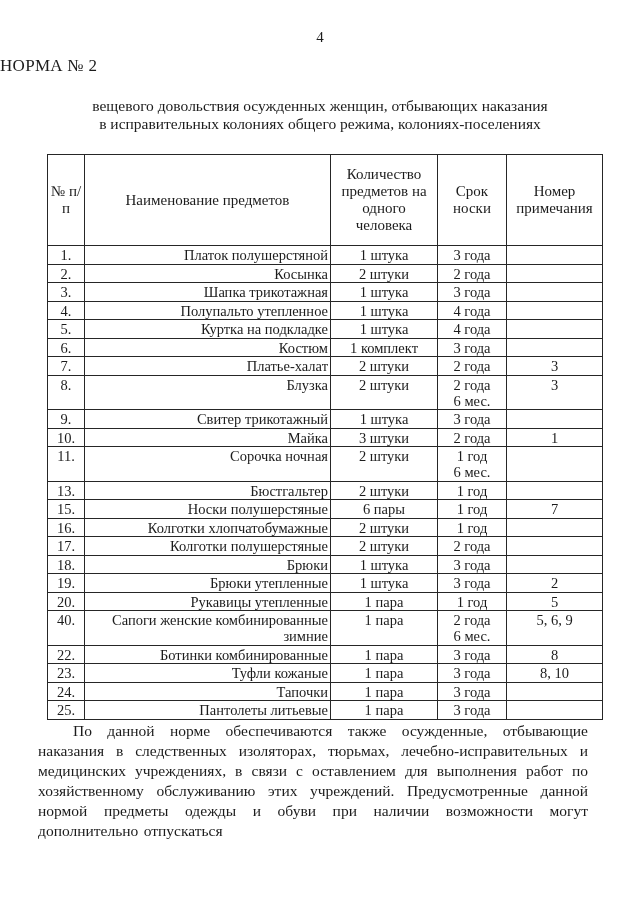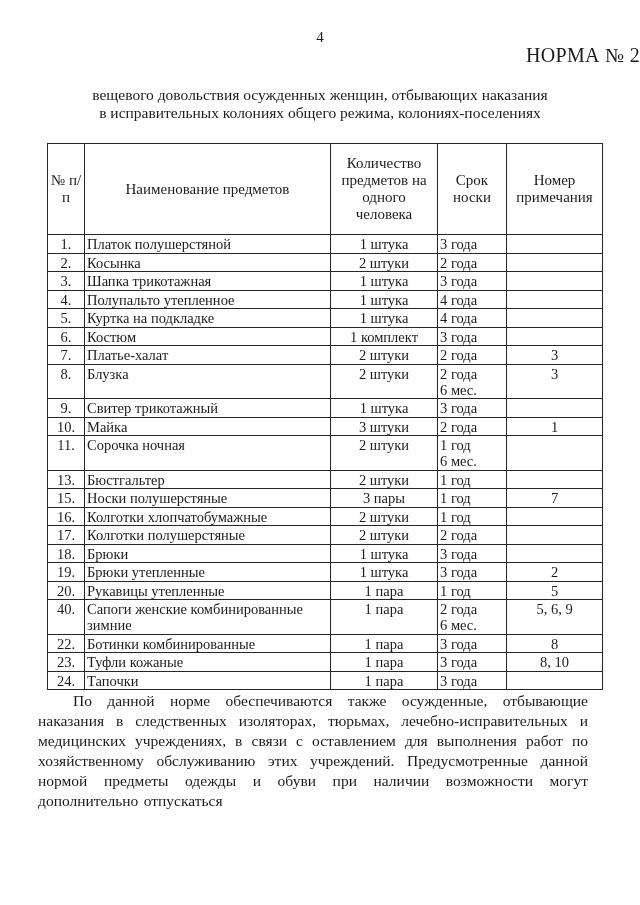--- a/index.html
+++ b/index.html
@@ -20,22 +20,23 @@
     height: 905px;
     background: #ffffff;
   }
   .page-number {
     text-align: center;
     padding-top: 29px;
     font-size: 15px;
     line-height: 17px;
   }
   .doc-title {
-    text-align: right;
-    font-size: 20px;
+    text-align: left;
+    margin-top: 11px;
+    font-size: 17px;
     line-height: 18px;
     letter-spacing: 0.3px;
   }
   .subtitle {
     text-align: center;
     margin-top: 22px;
     font-size: 15.5px;
     line-height: 17.5px;
   }
   table.norm-table {
@@ -58,23 +59,23 @@
     line-height: 17px;
     padding: 11px 2px;
     font-size: 15px;
   }
   table.norm-table td {
     vertical-align: top;
     line-height: 16px;
     padding: 1px 2px 0.5px 2px;
   }
   td.c-num  { text-align: center; }
-  td.c-name { text-align: left; padding-left: 6px; }
+  td.c-name { text-align: right; padding-left: 6px; }
   td.c-qty  { text-align: center; font-family: Liberation Serif, serif; }
-  td.c-term { white-space: pre-line; }
+  td.c-term { text-align: center; white-space: pre-line; }
   td.c-note { text-align: center; }
   .footnote {
     margin-left: 38px;
     margin-top: 1px;
     width: 550px;
     font-size: 15.5px;
     line-height: 20px;
     text-align: justify;
     text-indent: 35px;
     word-spacing: 1.5px;
@@ -194,21 +195,21 @@
         <tr>
           <td class="c-num">13.</td>
           <td class="c-name">Бюстгальтер</td>
           <td class="c-qty">2 штуки</td>
           <td class="c-term">1 год</td>
           <td class="c-note"></td>
         </tr>
         <tr>
           <td class="c-num">15.</td>
           <td class="c-name">Носки полушерстяные</td>
-          <td class="c-qty">3 пары</td>
+          <td class="c-qty">6 пары</td>
           <td class="c-term">1 год</td>
           <td class="c-note">7</td>
         </tr>
         <tr>
           <td class="c-num">16.</td>
           <td class="c-name">Колготки хлопчатобумажные</td>
           <td class="c-qty">2 штуки</td>
           <td class="c-term">1 год</td>
           <td class="c-note"></td>
         </tr>
@@ -262,18 +263,25 @@
           <td class="c-term">3 года</td>
           <td class="c-note">8, 10</td>
         </tr>
         <tr>
           <td class="c-num">24.</td>
           <td class="c-name">Тапочки</td>
           <td class="c-qty">1 пара</td>
           <td class="c-term">3 года</td>
           <td class="c-note"></td>
         </tr>
+        <tr>
+          <td class="c-num">25.</td>
+          <td class="c-name">Пантолеты литьевые</td>
+          <td class="c-qty">1 пара</td>
+          <td class="c-term">3 года</td>
+          <td class="c-note"></td>
+        </tr>
       </tbody>
   </table>
 
   <p class="footnote">По данной норме обеспечиваются также осужденные, отбывающие наказания в следственных изоляторах, тюрьмах, лечебно-исправительных и медицинских учреждениях, в связи с оставлением для выполнения работ по хозяйственному обслуживанию этих учреждений. Предусмотренные данной нормой предметы одежды и обуви при наличии возможности могут дополнительно отпускаться</p>
 
 </div>
 
 </body></html>

